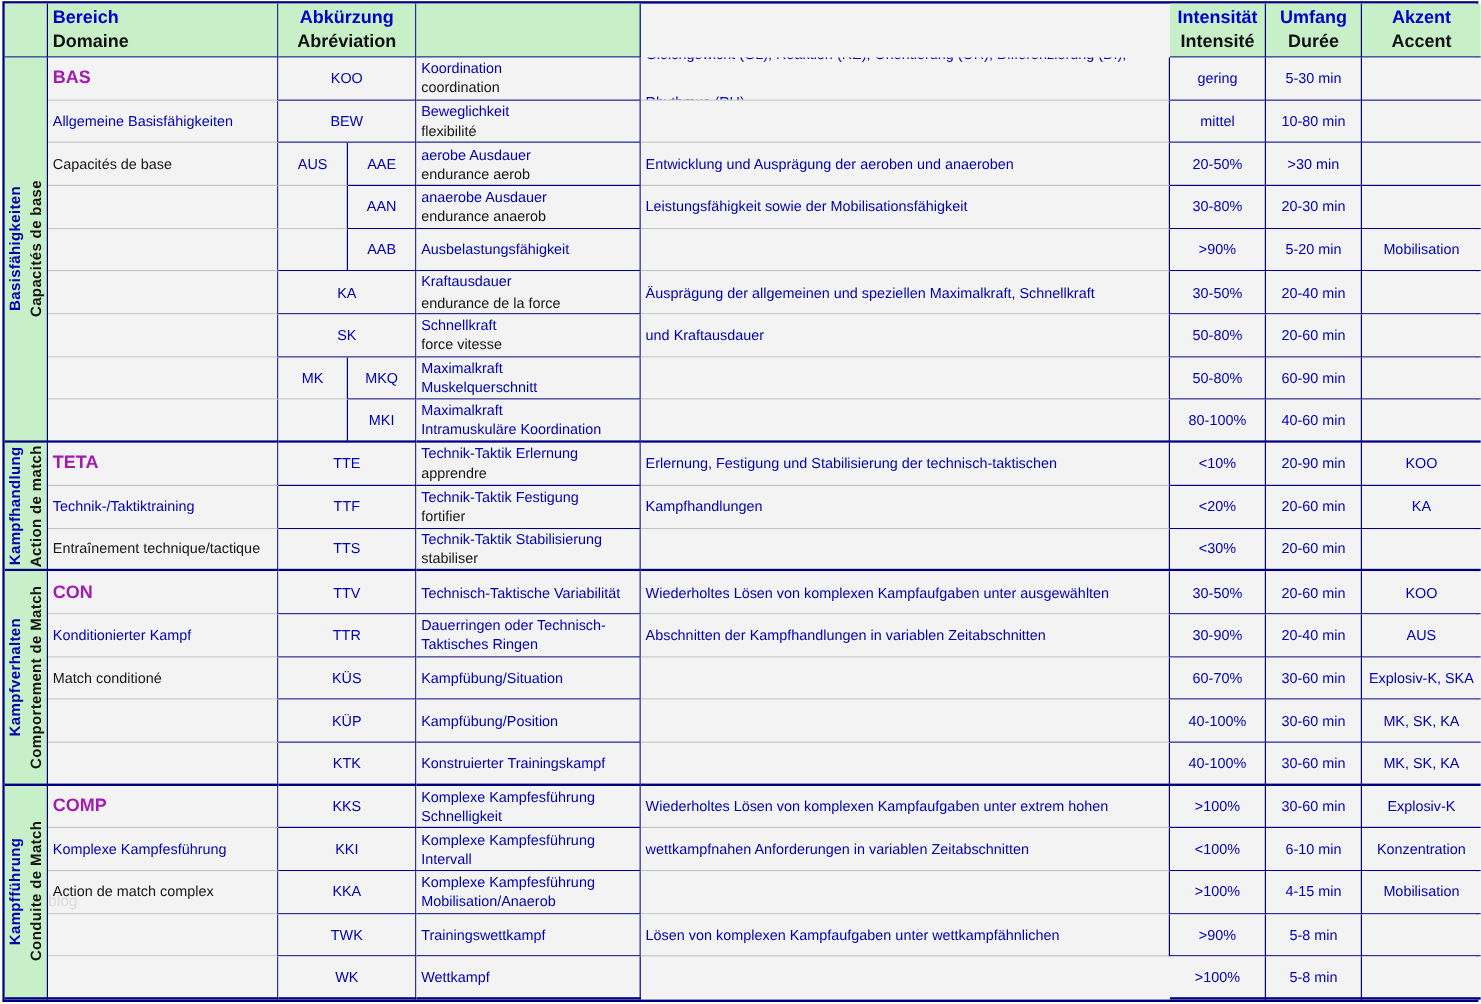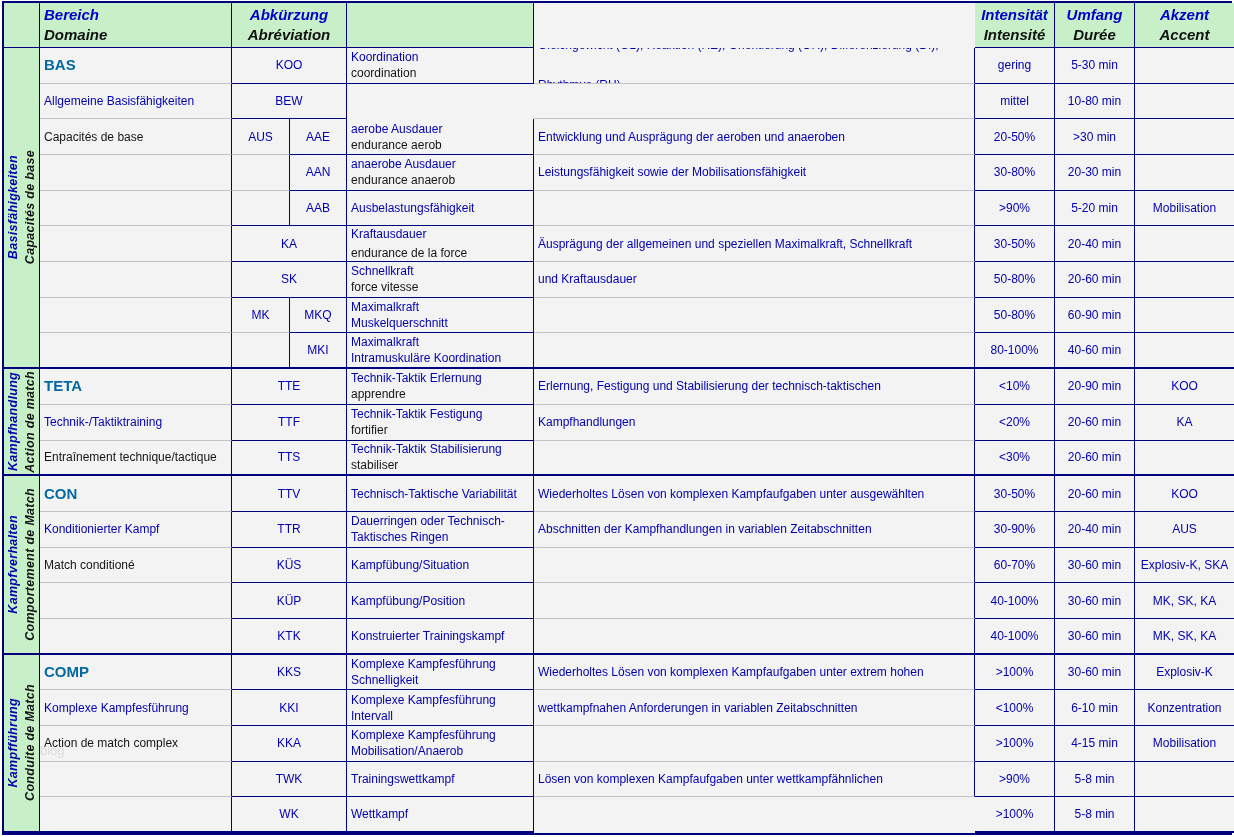--- a/index.html
+++ b/index.html
@@ -24,33 +24,33 @@
     display:flex;
     flex-direction:column;
     justify-content:center;
     background:#f3f3f3;
     border-right:1px solid #c4c4c4;
     border-bottom:1px solid #c4c4c4;
     color:#0000b0;
     font-size:12px;
     line-height:16px;
   }
-  .green{background:#c8f0c8;font-style:italic;}
+  .green{background:#c8f0c8;}
   .br-n{border-right:1px solid #00007e;}
   .br-0{border-right:none;}
   .bb-n{border-bottom:1px solid #00007e;}
   .bb-sec{border-bottom:2px solid #00007e;}
   .center{align-items:center;text-align:center;}
   .left{padding-left:4px;}
   .hdr{font-weight:bold;font-size:15px;line-height:20px;}
   .hdr .de{color:#0000c8;}
   .hdr .fr{color:#111111;}
   .blue{color:#0000b0;}
   .black{color:#151515;}
-  .title{font-weight:bold;font-size:15px;color:#0369a1;}
+  .title{font-weight:bold;font-size:15px;color:#a21caf;}
   .nowrap{white-space:nowrap;}
   .side{
     align-items:center;
     justify-content:center;
     flex-direction:row;
     gap:1px;
   }
   .vtext{
     writing-mode:vertical-rl;
     transform:rotate(180deg);
@@ -121,20 +121,24 @@
       <div class="c br-n center bb-n" style="grid-area: 2 / 8;">
         <div class="nowrap blue">5-30 min</div>
       </div>
       <div class="c br-0 center bb-n" style="grid-area: 2 / 9;"></div>
       <div class="c br-n left " style="grid-area: 3 / 2;">
         <div class="nowrap blue">Allgemeine Basisfähigkeiten</div>
       </div>
       <div class="c br-n center bb-n" style="grid-area: 3 / 3 / auto / span 2;">
         <div class="nowrap blue">BEW</div>
       </div>
+      <div class="c br-n left bb-n" style="grid-area: 3 / 5;">
+        <div class="nowrap blue">Beweglichkeit</div>
+        <div class="nowrap black">flexibilité</div>
+      </div>
       <div class="c br-n left " style="grid-area: 3 / 6;"></div>
       <div class="c br-n center bb-n" style="grid-area: 3 / 7;">
         <div class="nowrap blue">mittel</div>
       </div>
       <div class="c br-n center bb-n" style="grid-area: 3 / 8;">
         <div class="nowrap blue">10-80 min</div>
       </div>
       <div class="c br-0 center bb-n" style="grid-area: 3 / 9;"></div>
       <div class="c br-n left " style="grid-area: 4 / 2;">
         <div class="nowrap black">Capacités de base</div>

